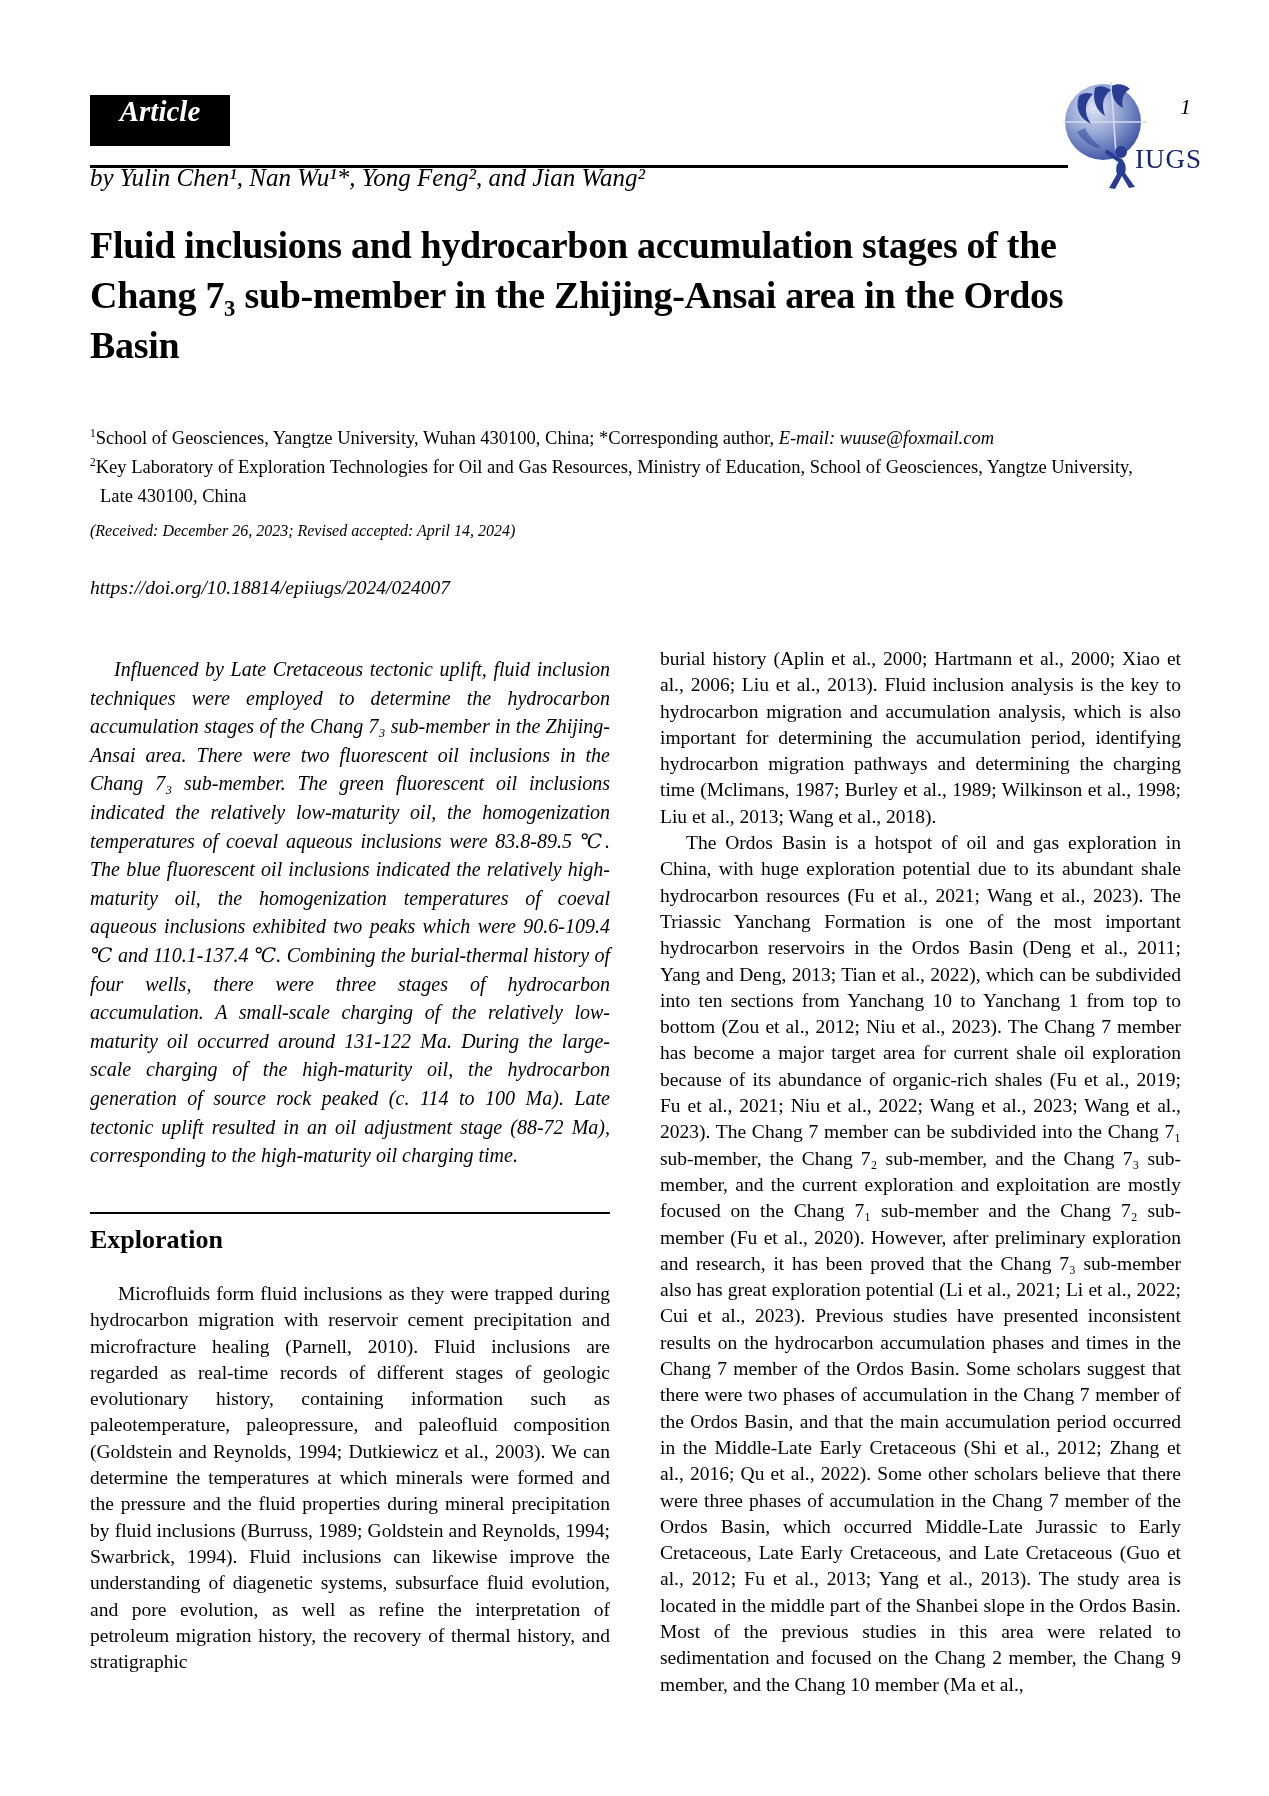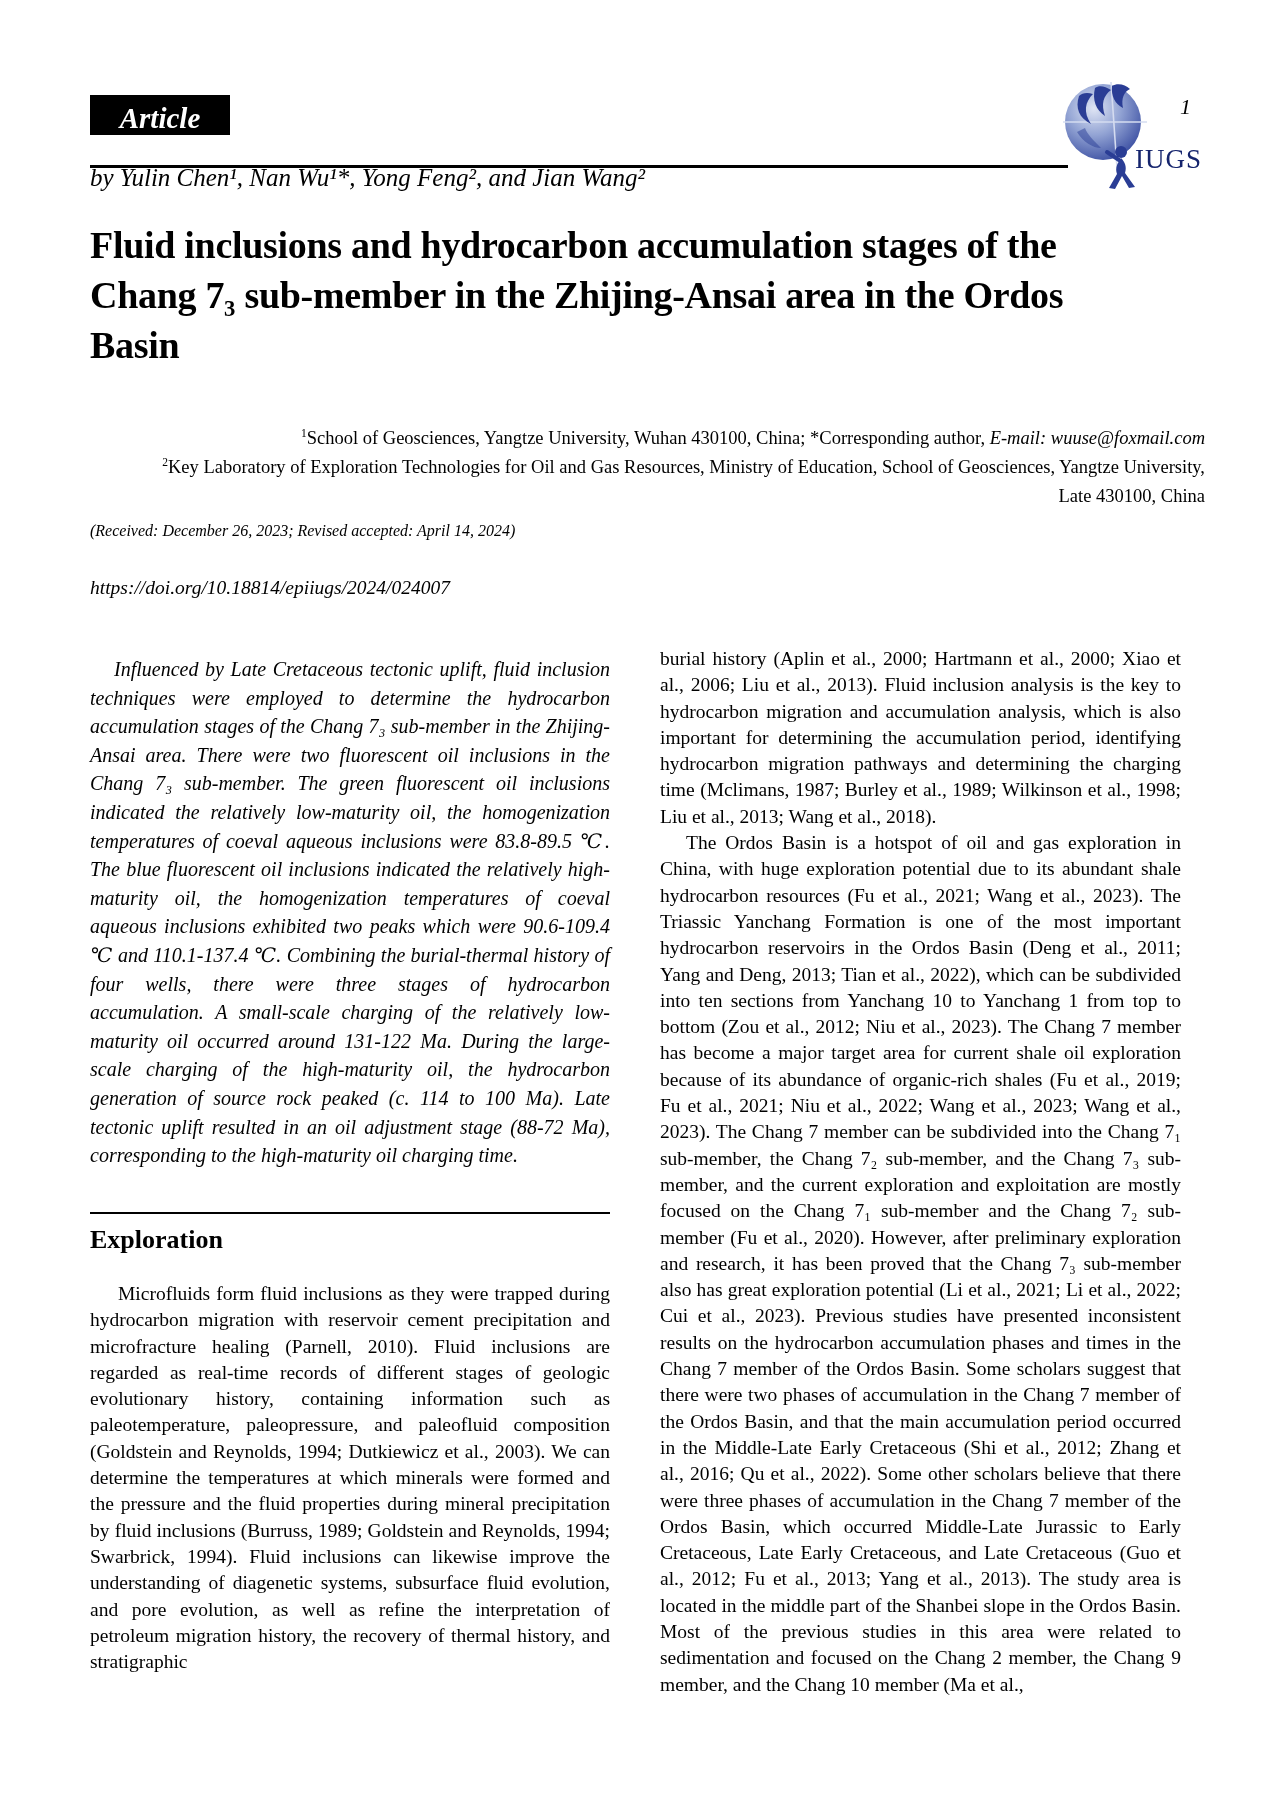--- a/index.html
+++ b/index.html
@@ -2,34 +2,34 @@
 <html lang="en"><head>
 <meta charset="utf-8">
 <style>
   html,body{margin:0;padding:0;background:#ffffff;}
   .page{
     position:relative;width:1269px;height:1796px;background:#ffffff;
     font-family:"Liberation Serif","DejaVu Serif",serif;color:#000;
     overflow:hidden;
   }
   .badge{
-    position:absolute;left:90px;top:95px;width:140px;height:40px;
-    background:#000;display:flex;align-items:flex-end;justify-content:center;
+    position:absolute;left:90px;top:95px;width:140px;height:51px;
+    background:#000;display:flex;align-items:flex-start;justify-content:center;
   }
   .badge span{color:#fff;font-style:italic;font-weight:bold;font-size:29px;}
   .logo{position:absolute;left:1035px;top:70px;width:175px;height:125px;}
   .page-number{position:absolute;left:1180px;top:94px;font-style:italic;font-size:22px;}
   .header-rule{position:absolute;left:90px;top:165px;width:978px;height:3px;background:#000;}
   .byline{position:absolute;left:90px;top:164px;font-style:italic;font-size:25px;white-space:nowrap;}
   .title{
     position:absolute;left:90px;top:220px;width:1110px;margin:0;
     font-weight:bold;font-size:38px;line-height:50px;letter-spacing:-0.3px;
   }
   .title-line{display:block;}
-  .affils{position:absolute;left:90px;top:424px;width:1115px;font-size:18.5px;line-height:29px;text-align:right;}
+  .affils{position:absolute;left:90px;top:424px;width:1115px;font-size:18.5px;line-height:29px;}
   .affils sup{font-size:62%;line-height:0;}
   .affil-cont{padding-left:10px;}
   .dates{position:absolute;left:90px;top:522px;font-style:italic;font-size:16px;text-align:right;}
   .doi{position:absolute;left:90px;top:577px;font-style:italic;font-size:19.5px;}
   .col-left{position:absolute;left:90px;top:655px;width:520px;}
   .col-right{position:absolute;left:660px;top:646px;width:521px;}
   .abstract{
     margin:0;font-style:italic;font-size:20px;line-height:28.6px;
     text-align:justify;text-indent:24px;hyphens:auto;
   }

